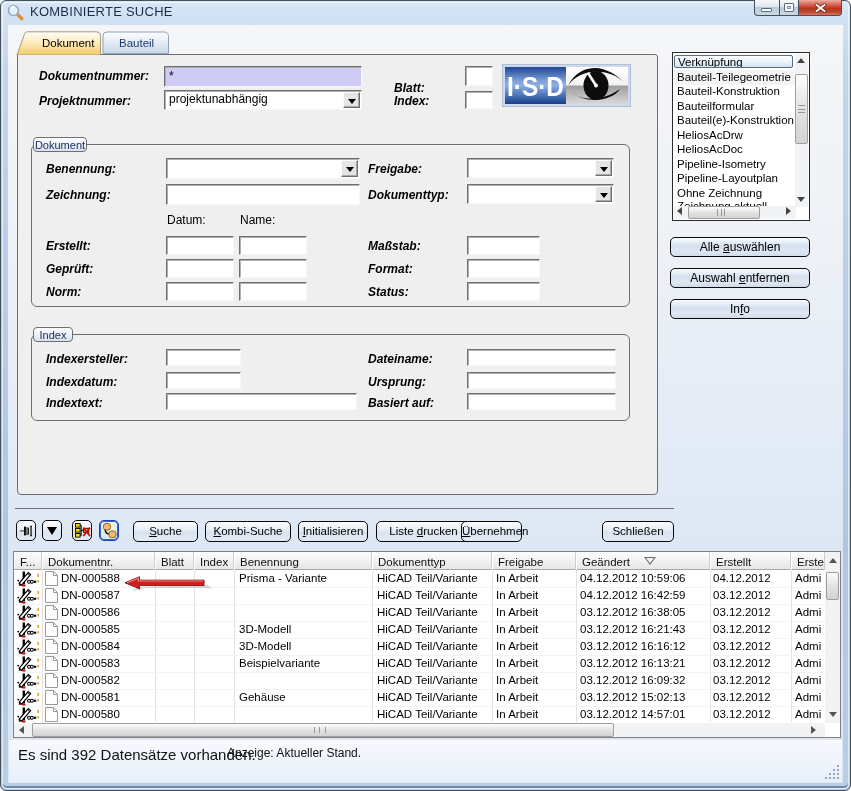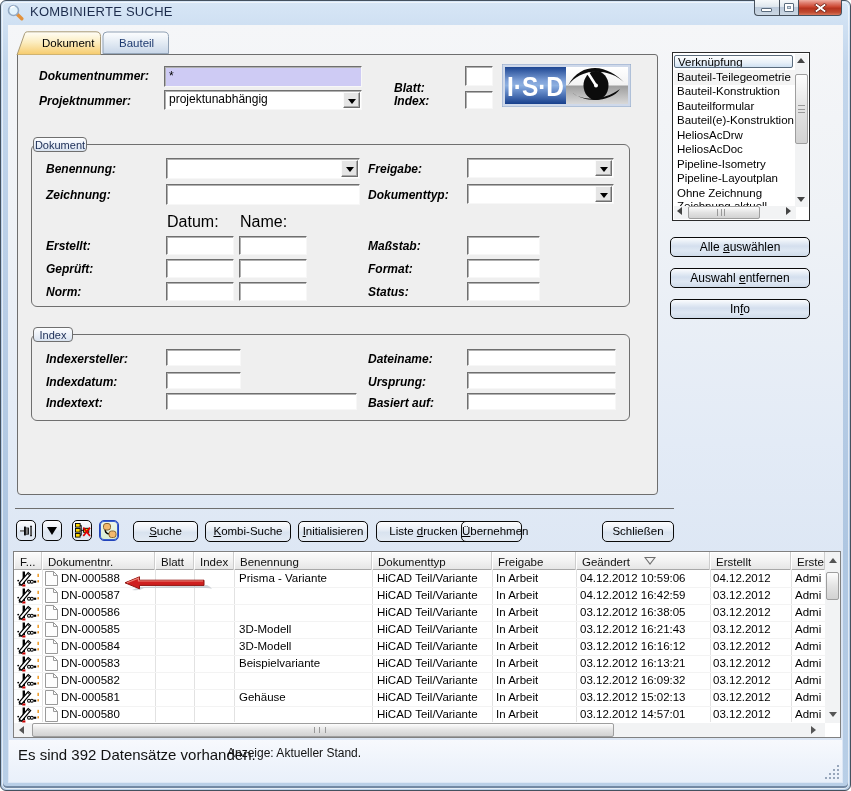--- a/index.html
+++ b/index.html
@@ -30,21 +30,21 @@
 .tabsvg { z-index:5; }
 .tabtext { z-index:6; }
 .tabtext { position:absolute; font-size:11.5px; }
 
 
 #page { left:9px; top:29px; width:641px; height:441px; background:#efefef;
   border:1px solid #6e6e6e; border-radius:0 3px 4px 4px; }
 
 
 .lbl { position:absolute; font-size:12px; font-weight:bold; color:#000; white-space:nowrap;font-style:italic; }
-.lbln { position:absolute; font-size:16px; color:#000; white-space:nowrap; }
+.lbln { position:absolute; font-size:12px; color:#000; white-space:nowrap; }
 .field { position:absolute; background:#fff; border:1px solid;
   border-color:#6f6f6f #f7f7f7 #f7f7f7 #6f6f6f; box-shadow:inset 1px 1px 0 #b0b0b0;
   font-size:12px; line-height:16px; }
 .combo .arrowbtn { position:absolute; right:1px; top:1px; bottom:1px; width:17px;
   background:#e5e5e5; border:1px solid; border-color:#fbfbfb #6f6f6f #6f6f6f #fbfbfb;
   box-shadow:inset -1px -1px 0 #a9a9a9; }
 .combo .arrowbtn::after { content:""; position:absolute; left:4px; top:6px;
   border-left:4px solid transparent; border-right:4px solid transparent; border-top:5px solid #000; }
 .gbox { position:absolute; border:1px solid #6f6f6f; border-radius:6px; }
 .gcap { position:absolute; border:1px solid #6f6f6f; border-radius:4px;

